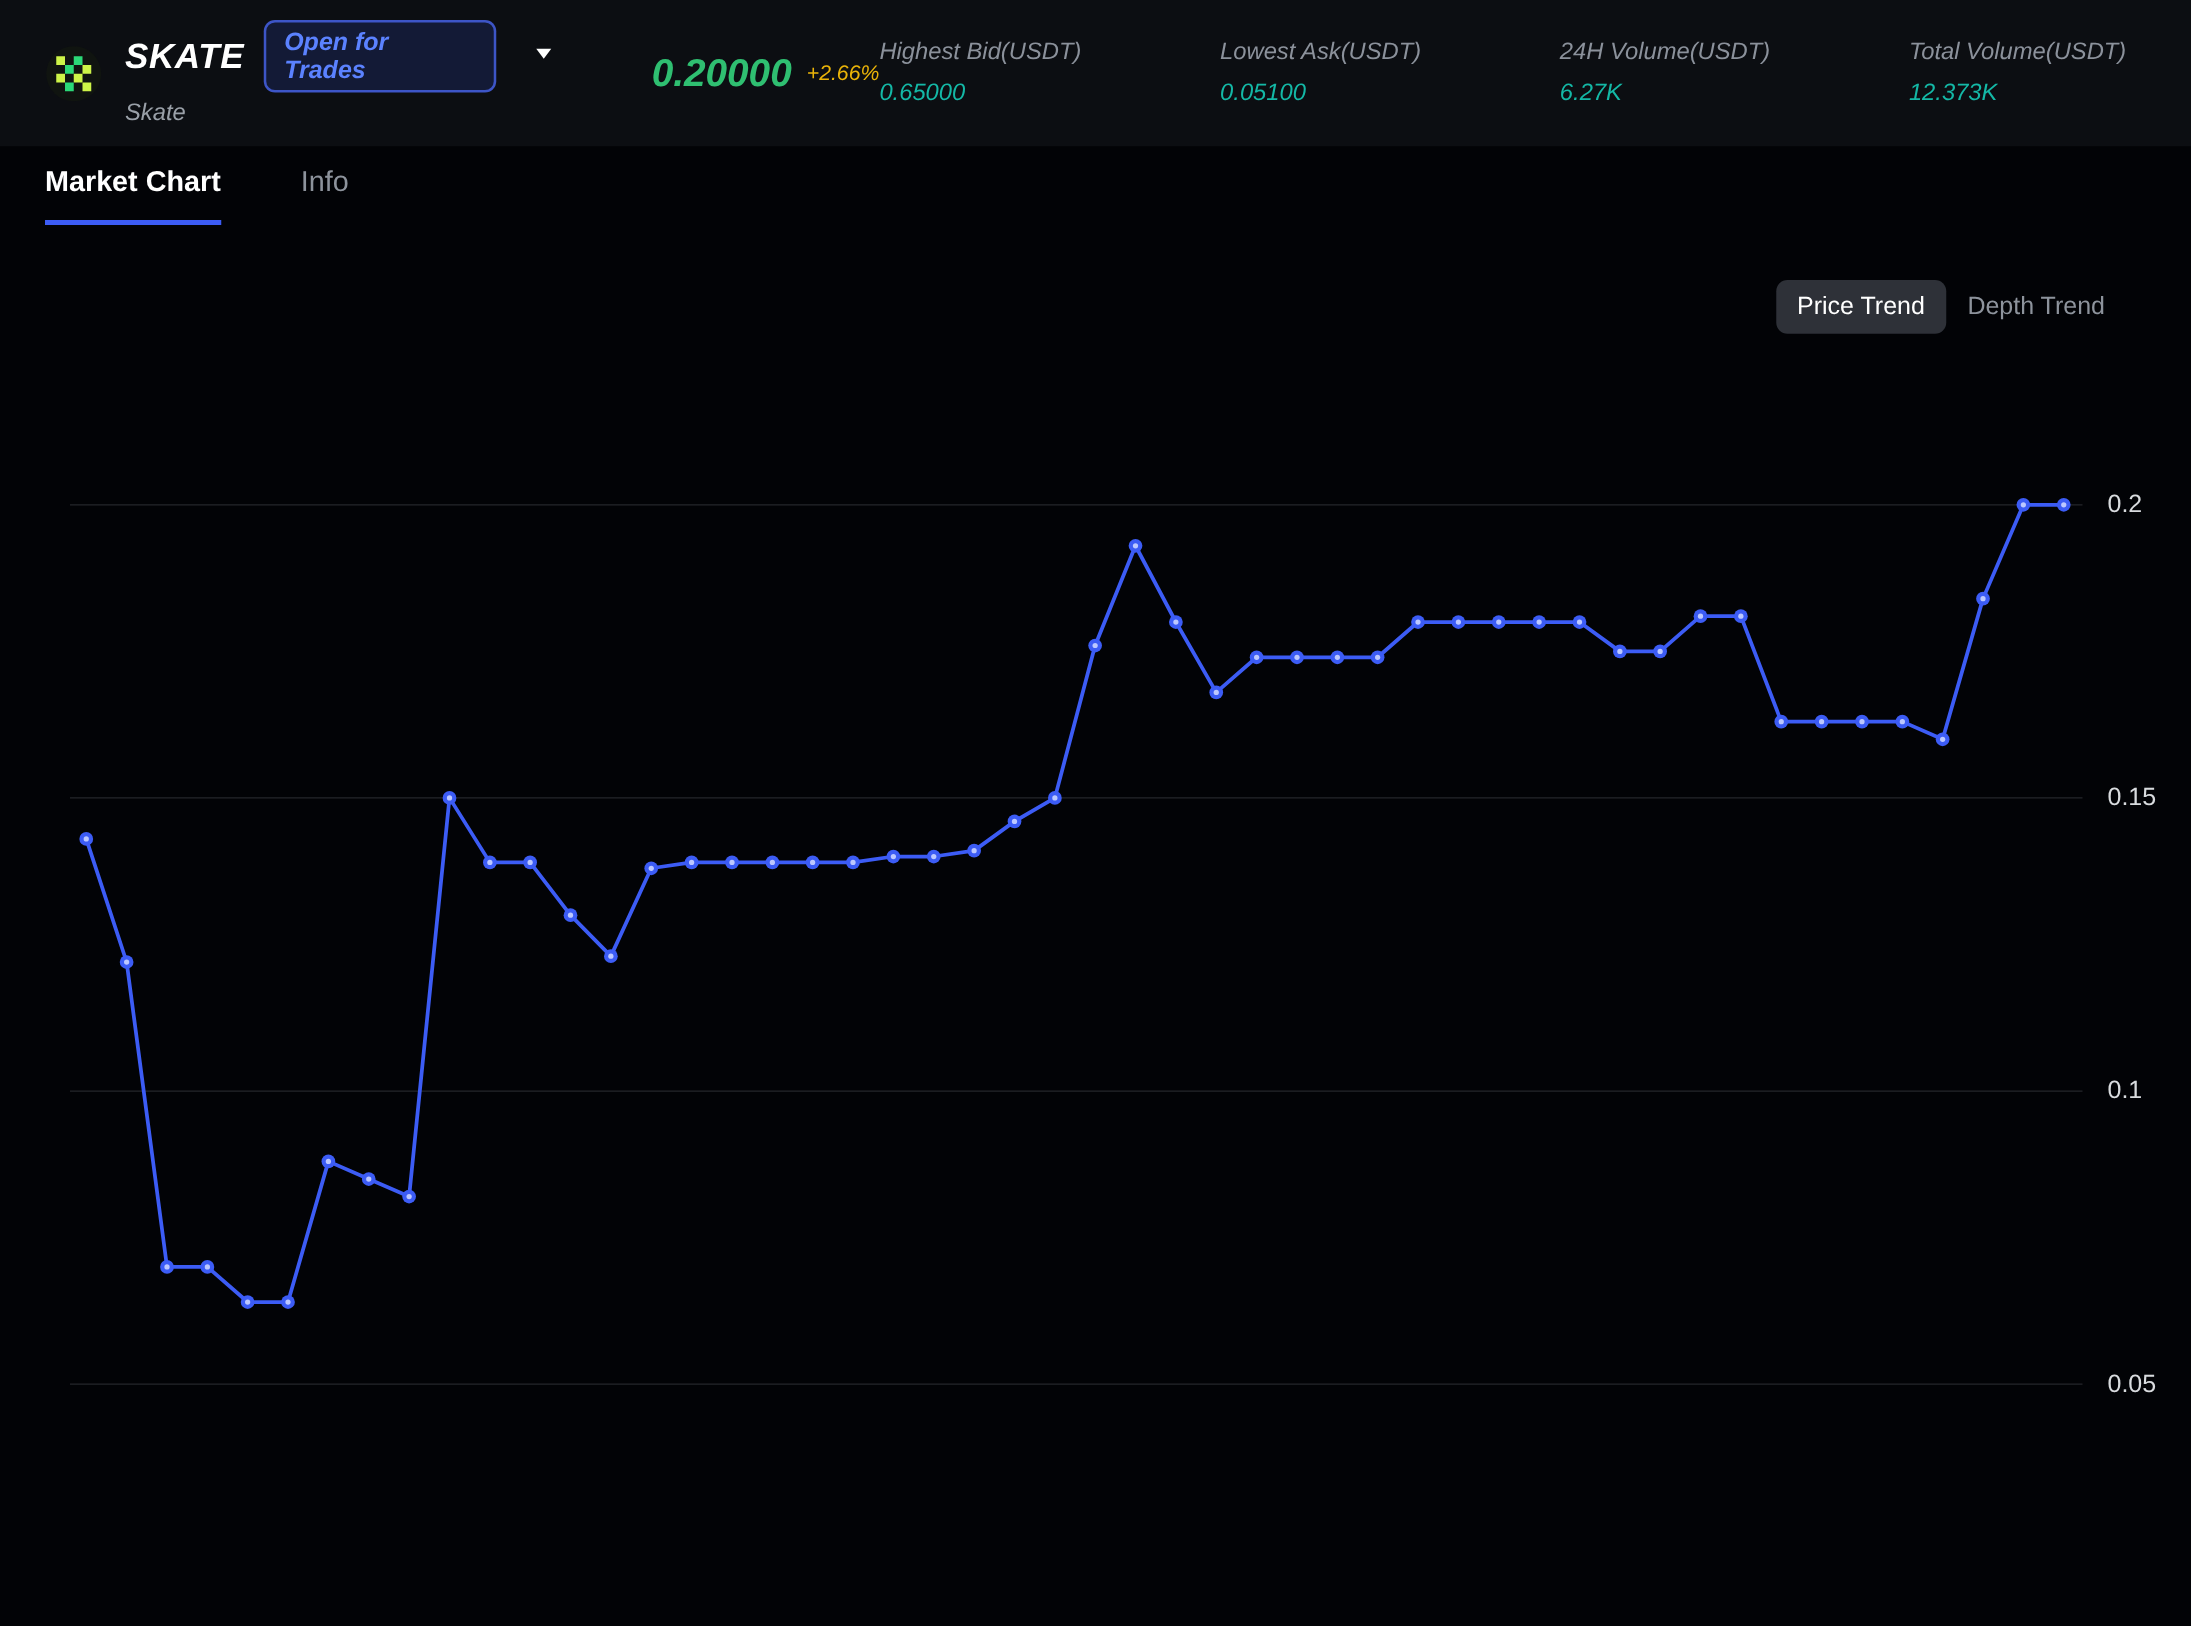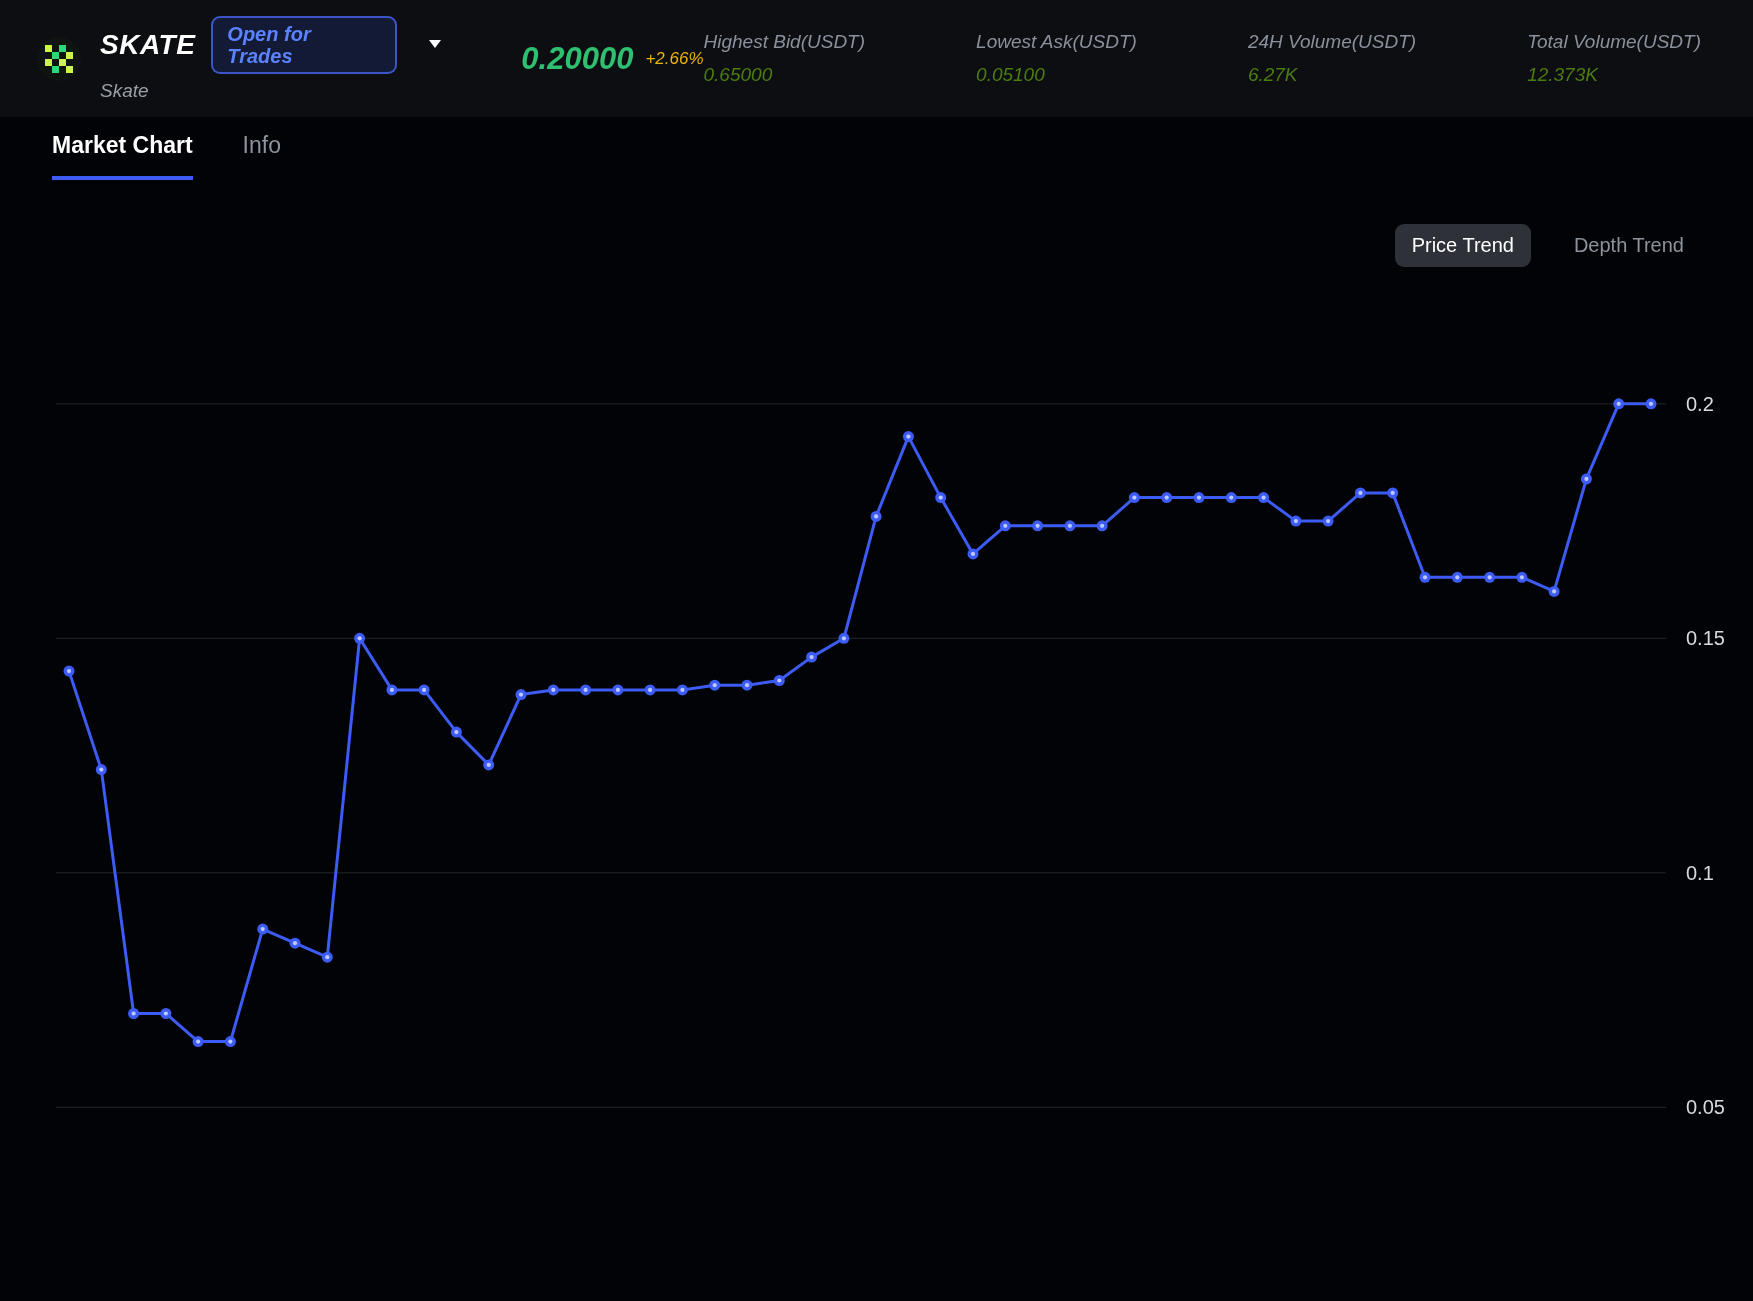--- a/index.html
+++ b/index.html
@@ -16,34 +16,34 @@
   .status-badge { font-size:20px; font-weight:bold; color:#5b82ff;
                   background:rgba(59,92,245,.16); border:2px solid rgba(76,106,250,.75);
                   border-radius:9px; padding:5px 14px; line-height:1.1; }
   .caret { margin-left:14px; display:inline-block; }
   .token-name { margin-top:6px; font-size:19px; color:#9aa0a8; }
   .price-block { margin-left:78px; display:flex; align-items:center; gap:12px; }
   .price-value { font-size:31px; font-weight:bold; color:#2fbf71; }
   .price-change { font-size:17px; color:#eab308; }
   .stats { margin-left:auto; display:flex; gap:111px; }
   .stat-col .stat-label { font-size:19px; color:#8b919b; white-space:nowrap; }
-  .stat-col .stat-value { font-size:19px; color:#4d7c0f; margin-top:11px; }
-
-  
-  .tabs { position:absolute; top:132; left:36px; top:132px; display:flex; gap:50px;margin-left:16px; }
+  .stat-col .stat-value { font-size:19px; color:#14b8a6; margin-top:11px; }
+
+  
+  .tabs { position:absolute; top:132; left:36px; top:132px; display:flex; gap:64px; }
   .tab { font-size:23px; color:#8d939c; padding-bottom:17px; cursor:pointer; }
   .tab.active { color:#ffffff; font-weight:bold; border-bottom:4px solid #3c5cf5; }
 
   
   .controls { position:absolute; top:222px; left:36px; right:52px; height:46px;
               display:flex; align-items:center; }
   .timeframes { display:flex; align-items:center; gap:10px; }
   .tf { font-size:19px; color:#8d939c; padding:8px 13px; border-radius:8px; cursor:pointer; }
   .tf.active { background:#2e3138; color:#ffffff; }
-  .modes { margin-left:auto; display:flex; align-items:center; gap:26px; }
+  .modes { margin-left:auto; display:flex; align-items:center; }
   .mode { font-size:20px; color:#8d939c; padding:10px 17px; border-radius:9px; cursor:pointer; }
   .mode.active { background:#2e3138; color:#ffffff; }
 
   
   .chart-wrap { position:absolute; top:280px; left:0; width:1728px; height:1021px;text-decoration:underline; }
   .chart-wrap svg { display:block; }
   .gridline { stroke:#25272b; stroke-width:1; }
   .tick-label { fill:#d8dbde; font-size:20px; font-family:"Liberation Sans", sans-serif;
                 dominant-baseline:central; }
   .price-line { fill:none; stroke-width:3; stroke-linejoin:round; stroke-linecap:round; }

